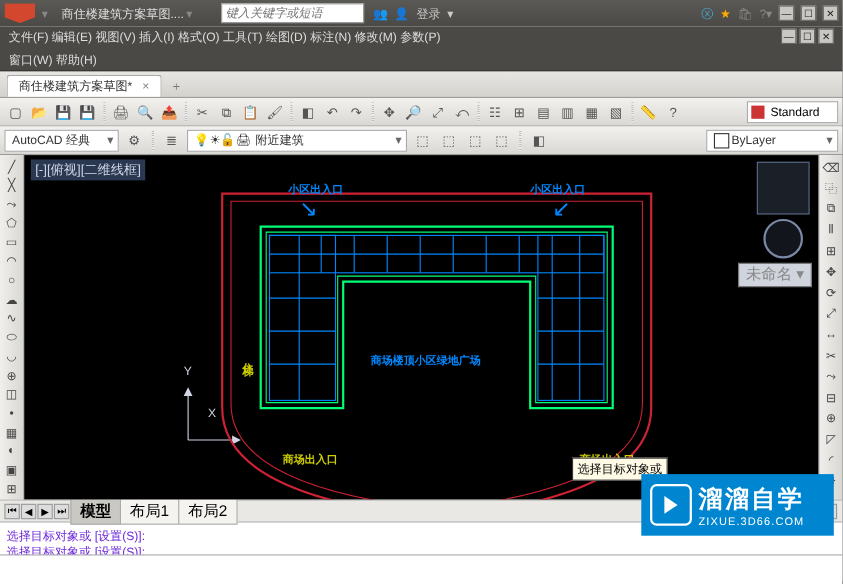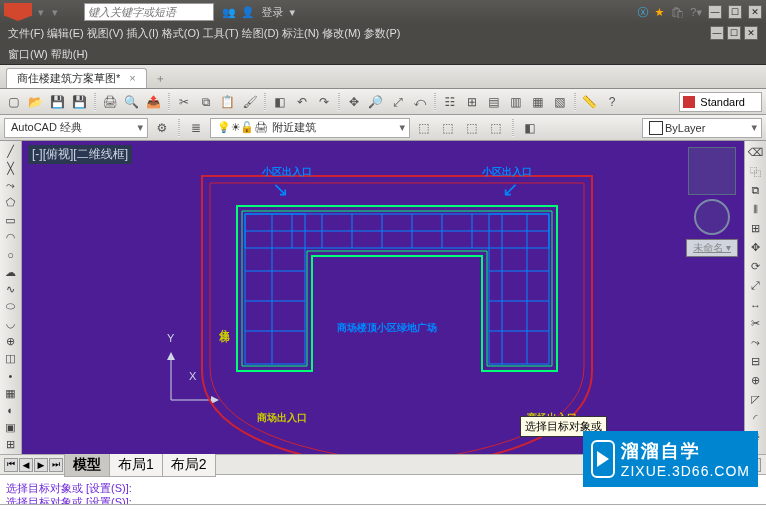--- a/index.html
+++ b/index.html
@@ -22,53 +22,54 @@
 .styledd{ margin-left:auto; height:20px; border:1px solid #aaa; background:#fff; padding:0 16px 0 20px; display:flex; align-items:center; position:relative;}
 .styledd::before{ content:''; position:absolute; left:3px; width:12px; height:12px; background:#c33; }
 .toolbar2{ height:26px; background:linear-gradient(#f2f1ee,#d9d8d4); border-bottom:1px solid #9a9a9a; display:flex; align-items:center; padding:0 4px; gap:4px;}
 .combo{ height:20px; border:1px solid #aaa; background:#fff; padding:0 18px 0 6px; display:flex; align-items:center; color:#333; position:relative;}
 .combo::after{ content:'▾'; position:absolute; right:4px; color:#666;}
 .bylayer-sw{ width:14px; height:14px; border:1px solid #333; background:#fff; display:inline-block; margin-right:2px;}
 .workarea{ display:flex; height:313px; position:relative;}
 .lpal,.rpal{ width:22px; background:linear-gradient(90deg,#f0efec,#d8d7d3); display:flex; flex-direction:column; align-items:center; padding-top:2px; gap:0; border-right:1px solid #aaa;}
 .rpal{ border-left:1px solid #aaa; border-right:none;}
 .pbtn{ width:18px; height:18px; display:flex; align-items:center; justify-content:center; font-size:11px; color:#444; border:1px solid transparent; margin-bottom:1px;}
-.canvas{ flex:1; background:#4c1d95; position:relative; overflow:hidden;}
+.canvas{ flex:1; background:#000000; position:relative; overflow:hidden;}
 .vp-label{ position:absolute; left:6px; top:4px; background:#2a3852; color:#d0d6e4; padding:1px 4px; font-size:12px;}
 .ucs{ position:absolute; left:145px; top:215px; color:#d0d6e4; font-size:12px;}
 .ucs .y{ position:absolute; left:0; top:-24px;}
 .ucs .x{ position:absolute; left:22px; top:14px;}
 .ucs svg{ position:absolute; left:-6px; top:-6px;}
 .drawing{ position:absolute; left:160px; top:30px; width:430px; height:280px; pointer-events:none;}
 .arrow{ position:absolute; color:#08f; font-size:20px;}
 .anno{ position:absolute; color:#08f; font-size:10px;font-weight:bold;}
 .anno.y{ color:#cc0;}
 .bottom-tabs{ height:20px; background:#e9e8e4; display:flex; align-items:center; padding:0 4px; border-top:1px solid #aaa;}
 .btab{ padding:2px 8px; border:1px solid #aaa; background:#f4f3f0; margin-right:-1px; font-size:14px;}
 .btab.act{ background:#cac8c3; font-weight:bold;}
 .nav-btn{ width:14px; height:14px; display:inline-flex; align-items:center; justify-content:center; border:1px solid #999; background:#ddd; font-size:9px; margin-right:1px;}
 .tooltip{ position:absolute; left:520px; top:416px; background:#fffbe6; border:1px solid #333; padding:2px 4px; font-size:11px;}
 .cmdhist{ background:#fff; border-top:1px solid #aaa; padding:6px 6px; color:#6d28d9; line-height:14px; font-size:12px; height:30px; overflow:hidden;}
 .cmdline{ height:24px; background:#fff; border-top:1px solid #aaa; display:flex; align-items:center; padding:0 6px; gap:4px; color:#333;}
 .watermark{ position:absolute; right:8px; bottom:44px; width:175px; height:56px; background:#0086d1; color:#fff; display:flex; align-items:center; padding:4px 8px; gap:6px;}
 .wm-play{ width:38px; height:38px; border:2px solid #fff; border-radius:6px; display:flex; align-items:center; justify-content:center;}
 .wm-play::after{ content:''; border-left:12px solid #fff; border-top:8px solid transparent; border-bottom:8px solid transparent;}
 .wm-txt{ display:flex; flex-direction:column; font-family:"Microsoft YaHei";}
-.wm-txt .big{ font-size:18px; font-weight:bold; letter-spacing:2px;}
-.wm-txt .sm{ font-size:14px; letter-spacing:1px;}
+.wm-txt .big{ font-size:22px; font-weight:bold; letter-spacing:2px;}
+.wm-txt .sm{ font-size:10px; letter-spacing:1px;}
 .viewcube{ position:absolute; right:8px; top:6px; width:48px; height:48px; border:1px solid #5a6a86; background:rgba(90,106,134,.3); color:#aab;}
 .nav-wheel{ position:absolute; right:14px; top:58px; width:36px; height:36px; border:2px solid #7a8aa6; border-radius:50%; background:rgba(90,106,134,.2);}
-.unnamed{ position:absolute; right:6px; top:98px; background:#cfd4dd; border:1px solid #777; padding:1px 6px; color:#888; font-size:10px;text-decoration:underline;}
+.unnamed{ position:absolute; right:6px; top:98px; background:#cfd4dd; border:1px solid #777; padding:1px 6px; color:#888; font-size:14px;}
 </style>
 </head>
 <body>
 
 <div class="titlebar">
   <span class="logo"></span>
   <span class="tb-dd">▾</span>
+  <span class="tb-title">商住楼建筑方案草图....</span>
   <span class="tb-dd">▾</span>
   <input class="tb-search" placeholder="键入关键字或短语" style="">
   <div class="tb-icons">
     <span>👥</span>
     <span>👤</span>
     <span>登录</span>
     <span>▾</span>
   </div>
   <div class="tb-right">
     <span style="color:#4ad">ⓧ</span>
@@ -140,21 +141,21 @@
   <span class="tbtn">▧</span>
   <span class="tsep"></span>
   <span class="tbtn">📏</span>
   <span class="tbtn">?</span>
   <div class="styledd">
     <span>Standard</span>
   </div>
 </div>
 
 <div class="toolbar2">
-  <div class="combo" style="width:144px">
+  <div class="combo" style="width:104px">
     <span>AutoCAD 经典</span>
   </div>
   <span class="tbtn">⚙</span>
   <span class="tsep"></span>
   <span class="tbtn">≣</span>
   <div class="combo" style="width:200px">
     <span>💡</span>
     <span>☀</span>
     <span>🔓</span>
     <span>🖨</span>

